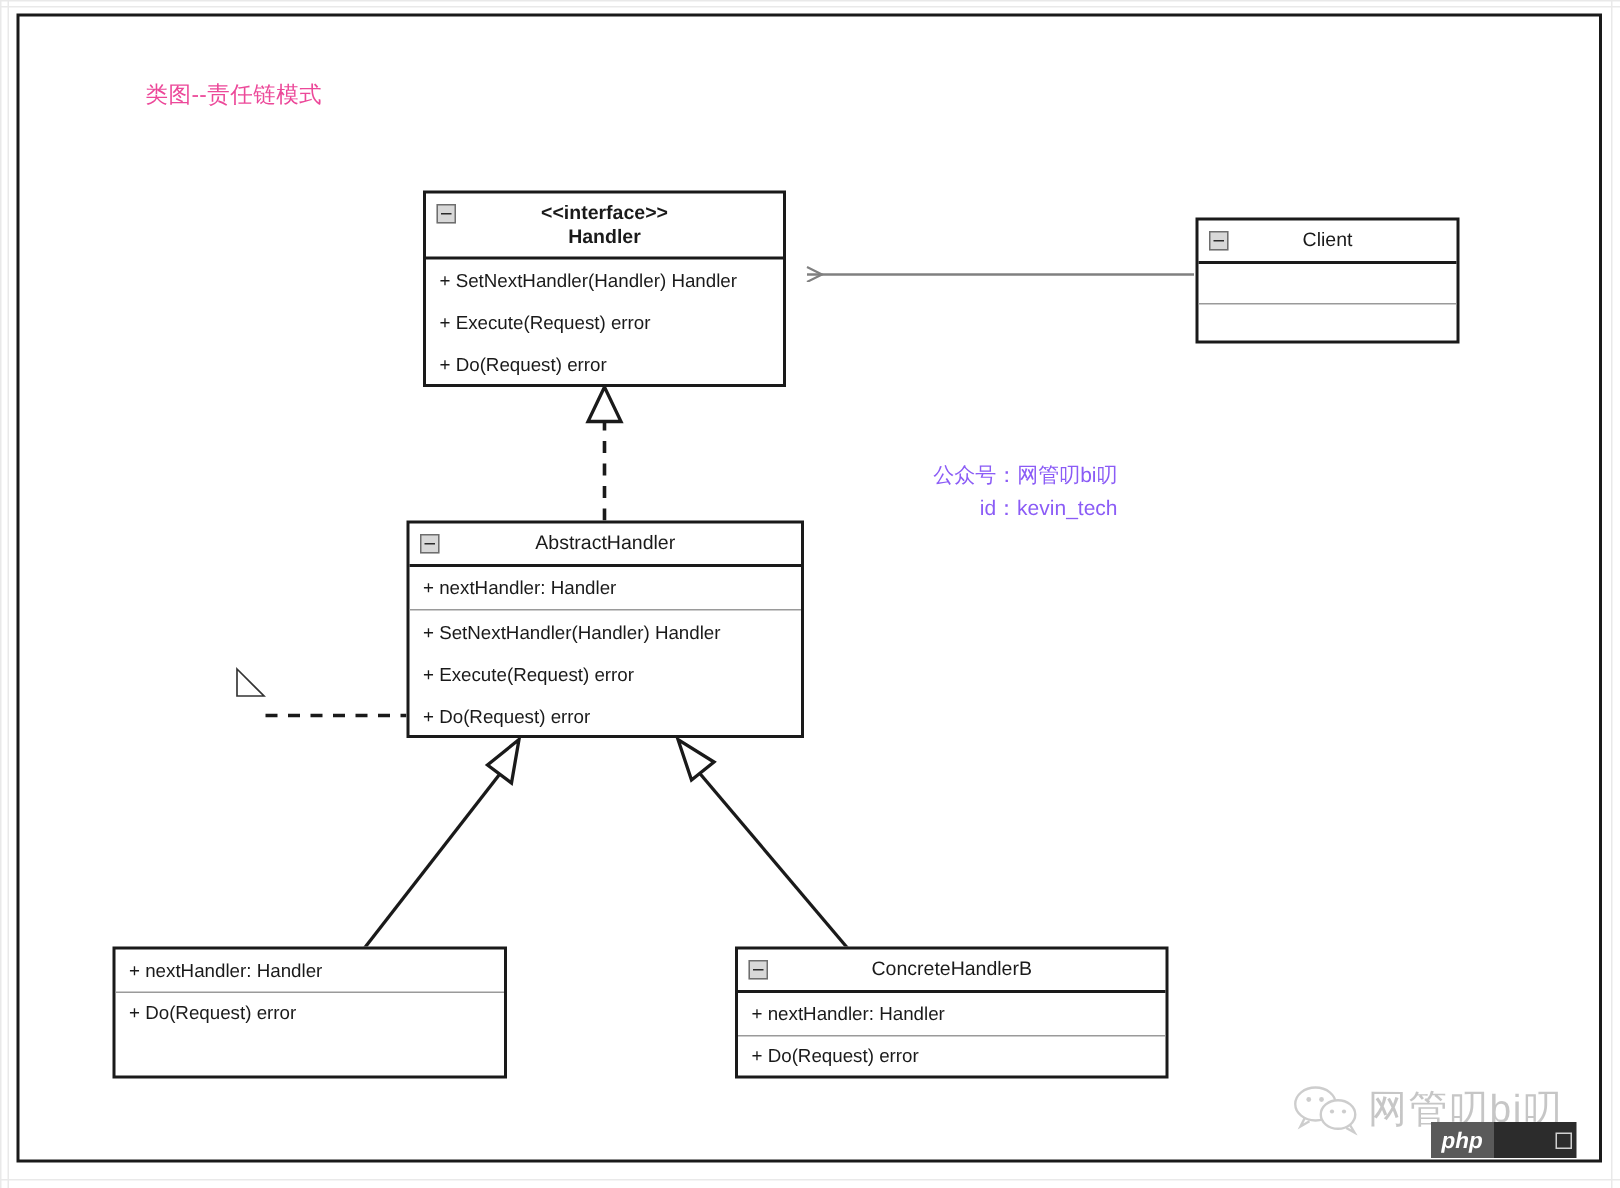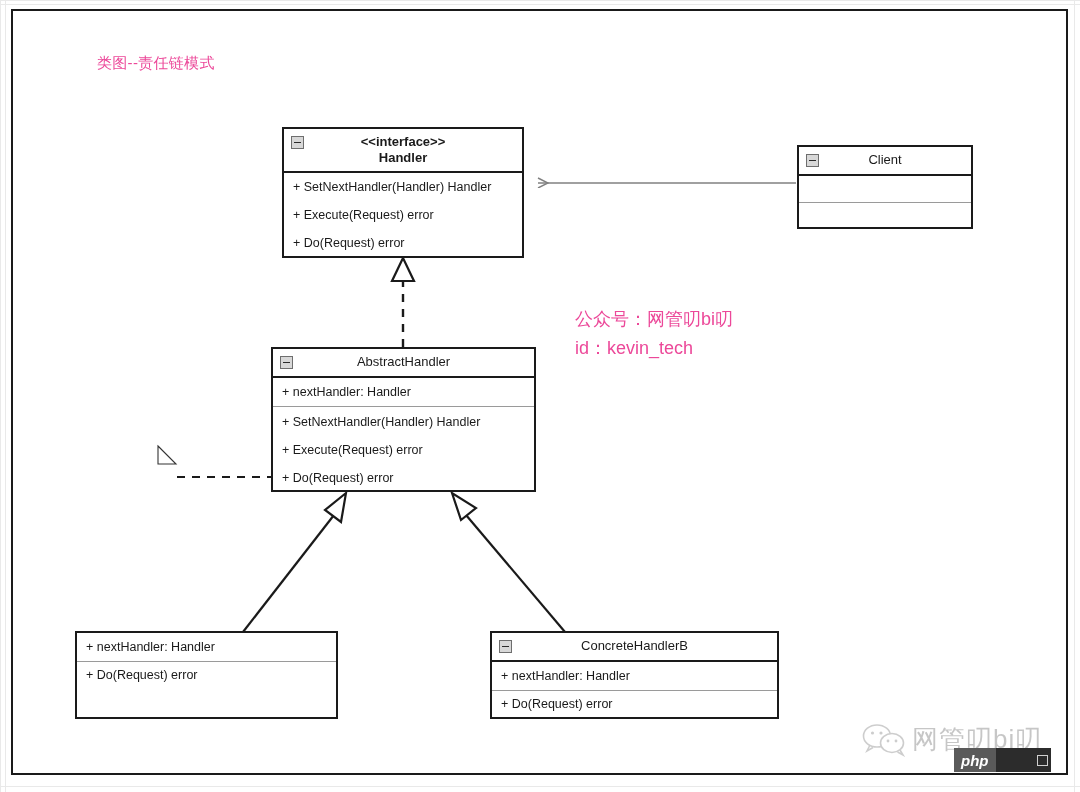--- a/index.html
+++ b/index.html
@@ -156,24 +156,24 @@
     line-height: 1.35;
     color: #1a1a1a;
   }
 
   
   #wechat-note {
     position: absolute;
     left: 575px;
     top: 305px;
     width: 170px;
-    text-align: left;
-    font-size: 18px;
+    text-align: right;
+    font-size: 14px;
     line-height: 1.6;
-    color: #ec4899;
+    color: #8b5cf6;
     white-space: nowrap;
   }
 
   
   #logo-watermark {
     position: absolute;
     left: 862px;
     top: 722px;
     display: flex;
     align-items: center;

